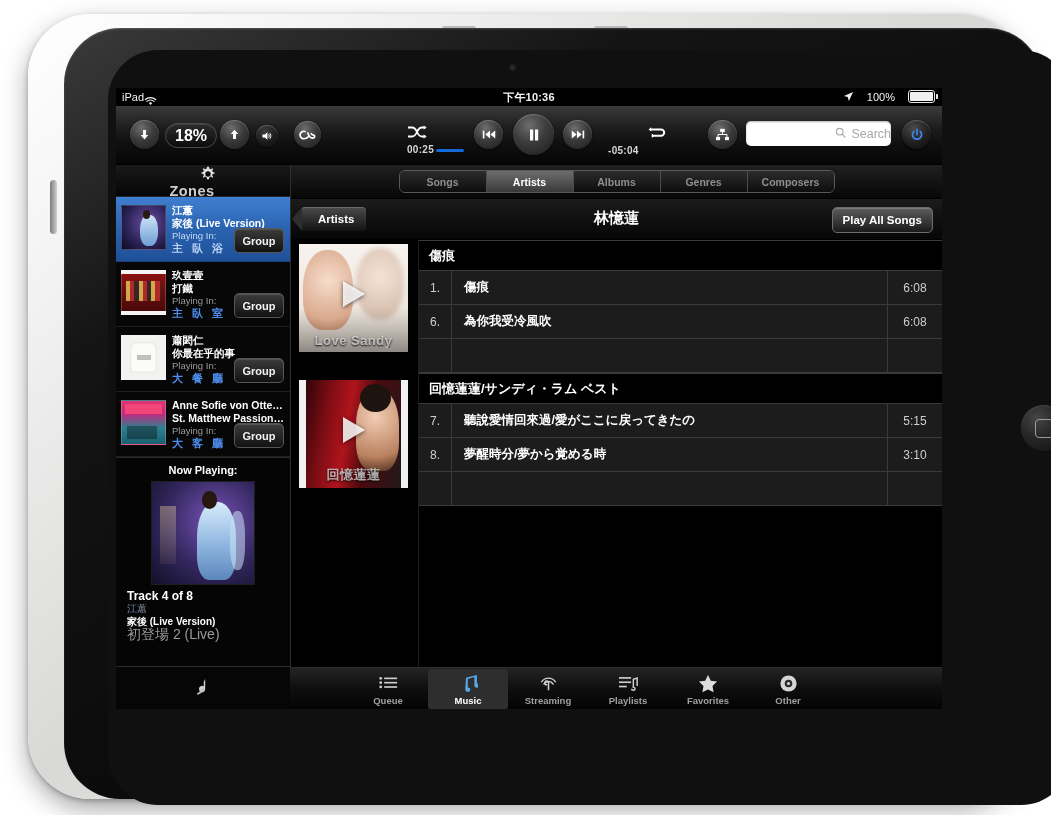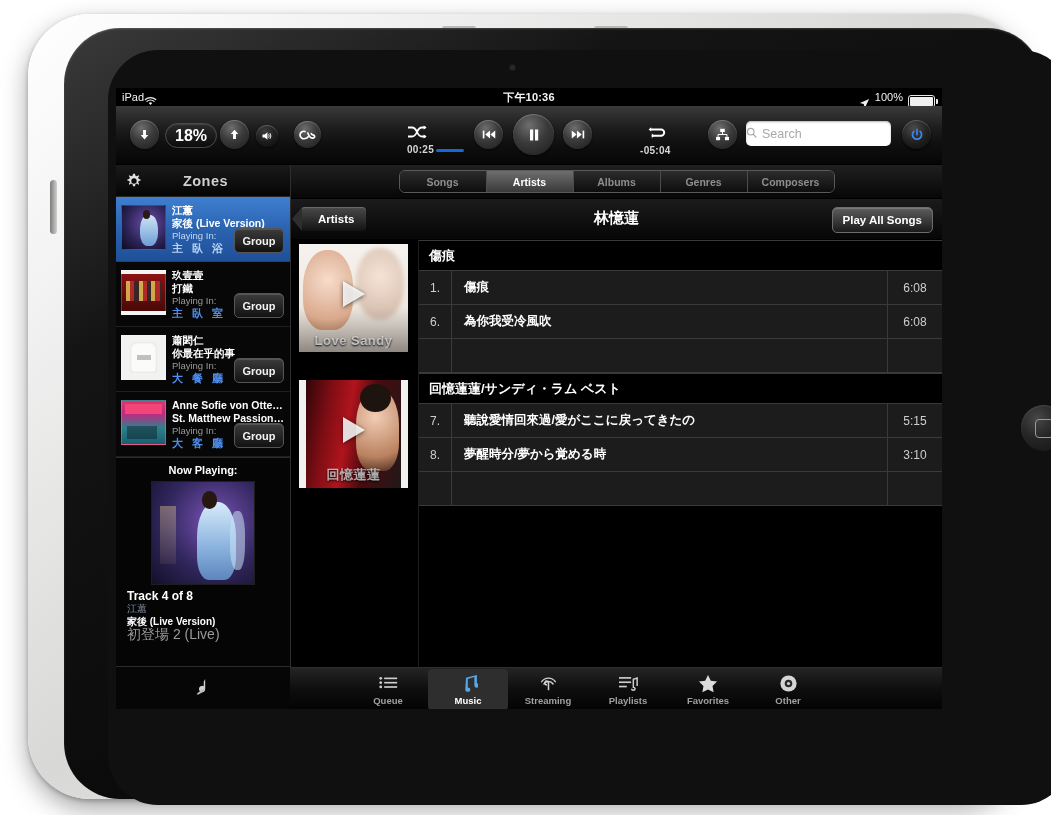--- a/index.html
+++ b/index.html
@@ -90,21 +90,21 @@
   .statusbar {
     position: relative;
     height: 18px;
     background: #000;
     color: #f2f2f2;
     font-size: 11px;
     line-height: 18px;
   }
   .sb-left { position: absolute; left: 6px; top: 0; display: flex; align-items: center; }
   .sb-center { position: absolute; left: 0; right: 0; text-align: center; font-weight: bold; letter-spacing: .2px;}
-  .sb-right { position: absolute; right: 7px; top: 0; display: flex; align-items: flex-end; gap: 5px; }
+  .sb-right { position: absolute; right: 7px; top: 0; display: flex; align-items: flex-start; gap: 13px; }
   .wifi-ico { display: inline-block; width: 13px; height: 11px; position: relative; top: 2px; }
   .loc-ico { display:inline-block; width:11px; height:11px; position: relative; top: 1px;}
   .batt {
     display: inline-block; width: 25px; height: 11px;
     border: 1.3px solid #e8e8e8; border-radius: 3px; position: relative; top: 2px;
   }
   .batt::after {
     content:''; position:absolute; right:-4px; top:3px; width:2px; height:5px;
     background:#e8e8e8; border-radius:0 1px 1px 0;
   }
@@ -146,21 +146,21 @@
   }
   .progress-line {
     position: absolute;
     height: 3px; border-radius: 2px;
     background: #1568d8;
   }
   .search-field {
     position: absolute;
     background: #fff;
     border-radius: 5px;
-    display: flex; align-items: center; justify-content: flex-start;
+    display: flex; align-items: center; justify-content: flex-end;
     color: #a8a8a8; font-size: 12.5px;
     box-shadow: inset 0 1px 2px rgba(0,0,0,0.3);
   }
   .search-field .mg { margin-right: 5px; }
   .power-btn {
     position: absolute;
     border-radius: 50%;
     background: radial-gradient(circle at 40% 28%, #4a4a4a 0%, #222 50%, #080808 100%);
     box-shadow: inset 0 1px 1px rgba(255,255,255,0.22), 0 1px 2px #000;
     display:flex; align-items:center; justify-content:center;
@@ -174,20 +174,21 @@
     width: 174px;
     background: #0a0a0a;
     border-right: 1px solid #2e2e2e;
     display: flex; flex-direction: column;
   }
   .zones-header {
     height: 31px;
     background: linear-gradient(180deg,#1a1a1a,#050505);
     display: flex; align-items: center;
     border-bottom: 1px solid #262626;
+    flex-direction: column;
   }
   .zones-header .gear { margin-left: 9px; width: 18px; height: 18px; }
   .zones-header .ztitle {
     flex: 1; text-align: center; color: #cfcfcf;
     font-size: 14.5px; font-weight: bold; letter-spacing: .5px;
     margin-right: 22px;
   }
   .zone-list { flex: 0 0 auto; }
   .zone {
     position: relative;
@@ -536,21 +537,21 @@
         </svg>
       </div>
 
       <div class="flat-ico" style="left:530px; top:19px; width:22px; height:16px;">
         <svg viewBox="0 0 20 14" width="20" height="14">
           <path d="M4.4 3.4 L14 3.4 a3.2 3.2 0 0 1 0 6.4 L5.6 9.8" stroke="#fff" stroke-width="2" fill="none" stroke-linecap="round"></path>
           <path d="M4.2 1.2 L4.2 5.6 L1.6 3.4 Z" fill="#fff"></path>
           <path d="M7.4 7.6 L7.4 12 L4.8 9.8 Z" fill="#fff" transform="rotate(180 6.1 9.8)"></path>
         </svg>
       </div>
-      <div class="time-lbl" style="left:524px; top:39px;">-05:04</div>
+      <div class="time-lbl" style="left:492px; top:39px;">-05:04</div>
 
       <div class="rnd-btn" style="left:592px; top:14px; width:29px; height:29px;">
         <svg viewBox="0 0 18 16" width="15" height="13">
           <rect x="6.2" y="1" width="5.6" height="4" fill="#fff"></rect>
           <rect x="1" y="11" width="5" height="4" fill="#fff"></rect>
           <rect x="12" y="11" width="5" height="4" fill="#fff"></rect>
           <path d="M9 5 L9 8 M3.5 11 L3.5 8 L14.5 8 L14.5 11" stroke="#fff" stroke-width="1.2" fill="none"></path>
         </svg>
       </div>
 

